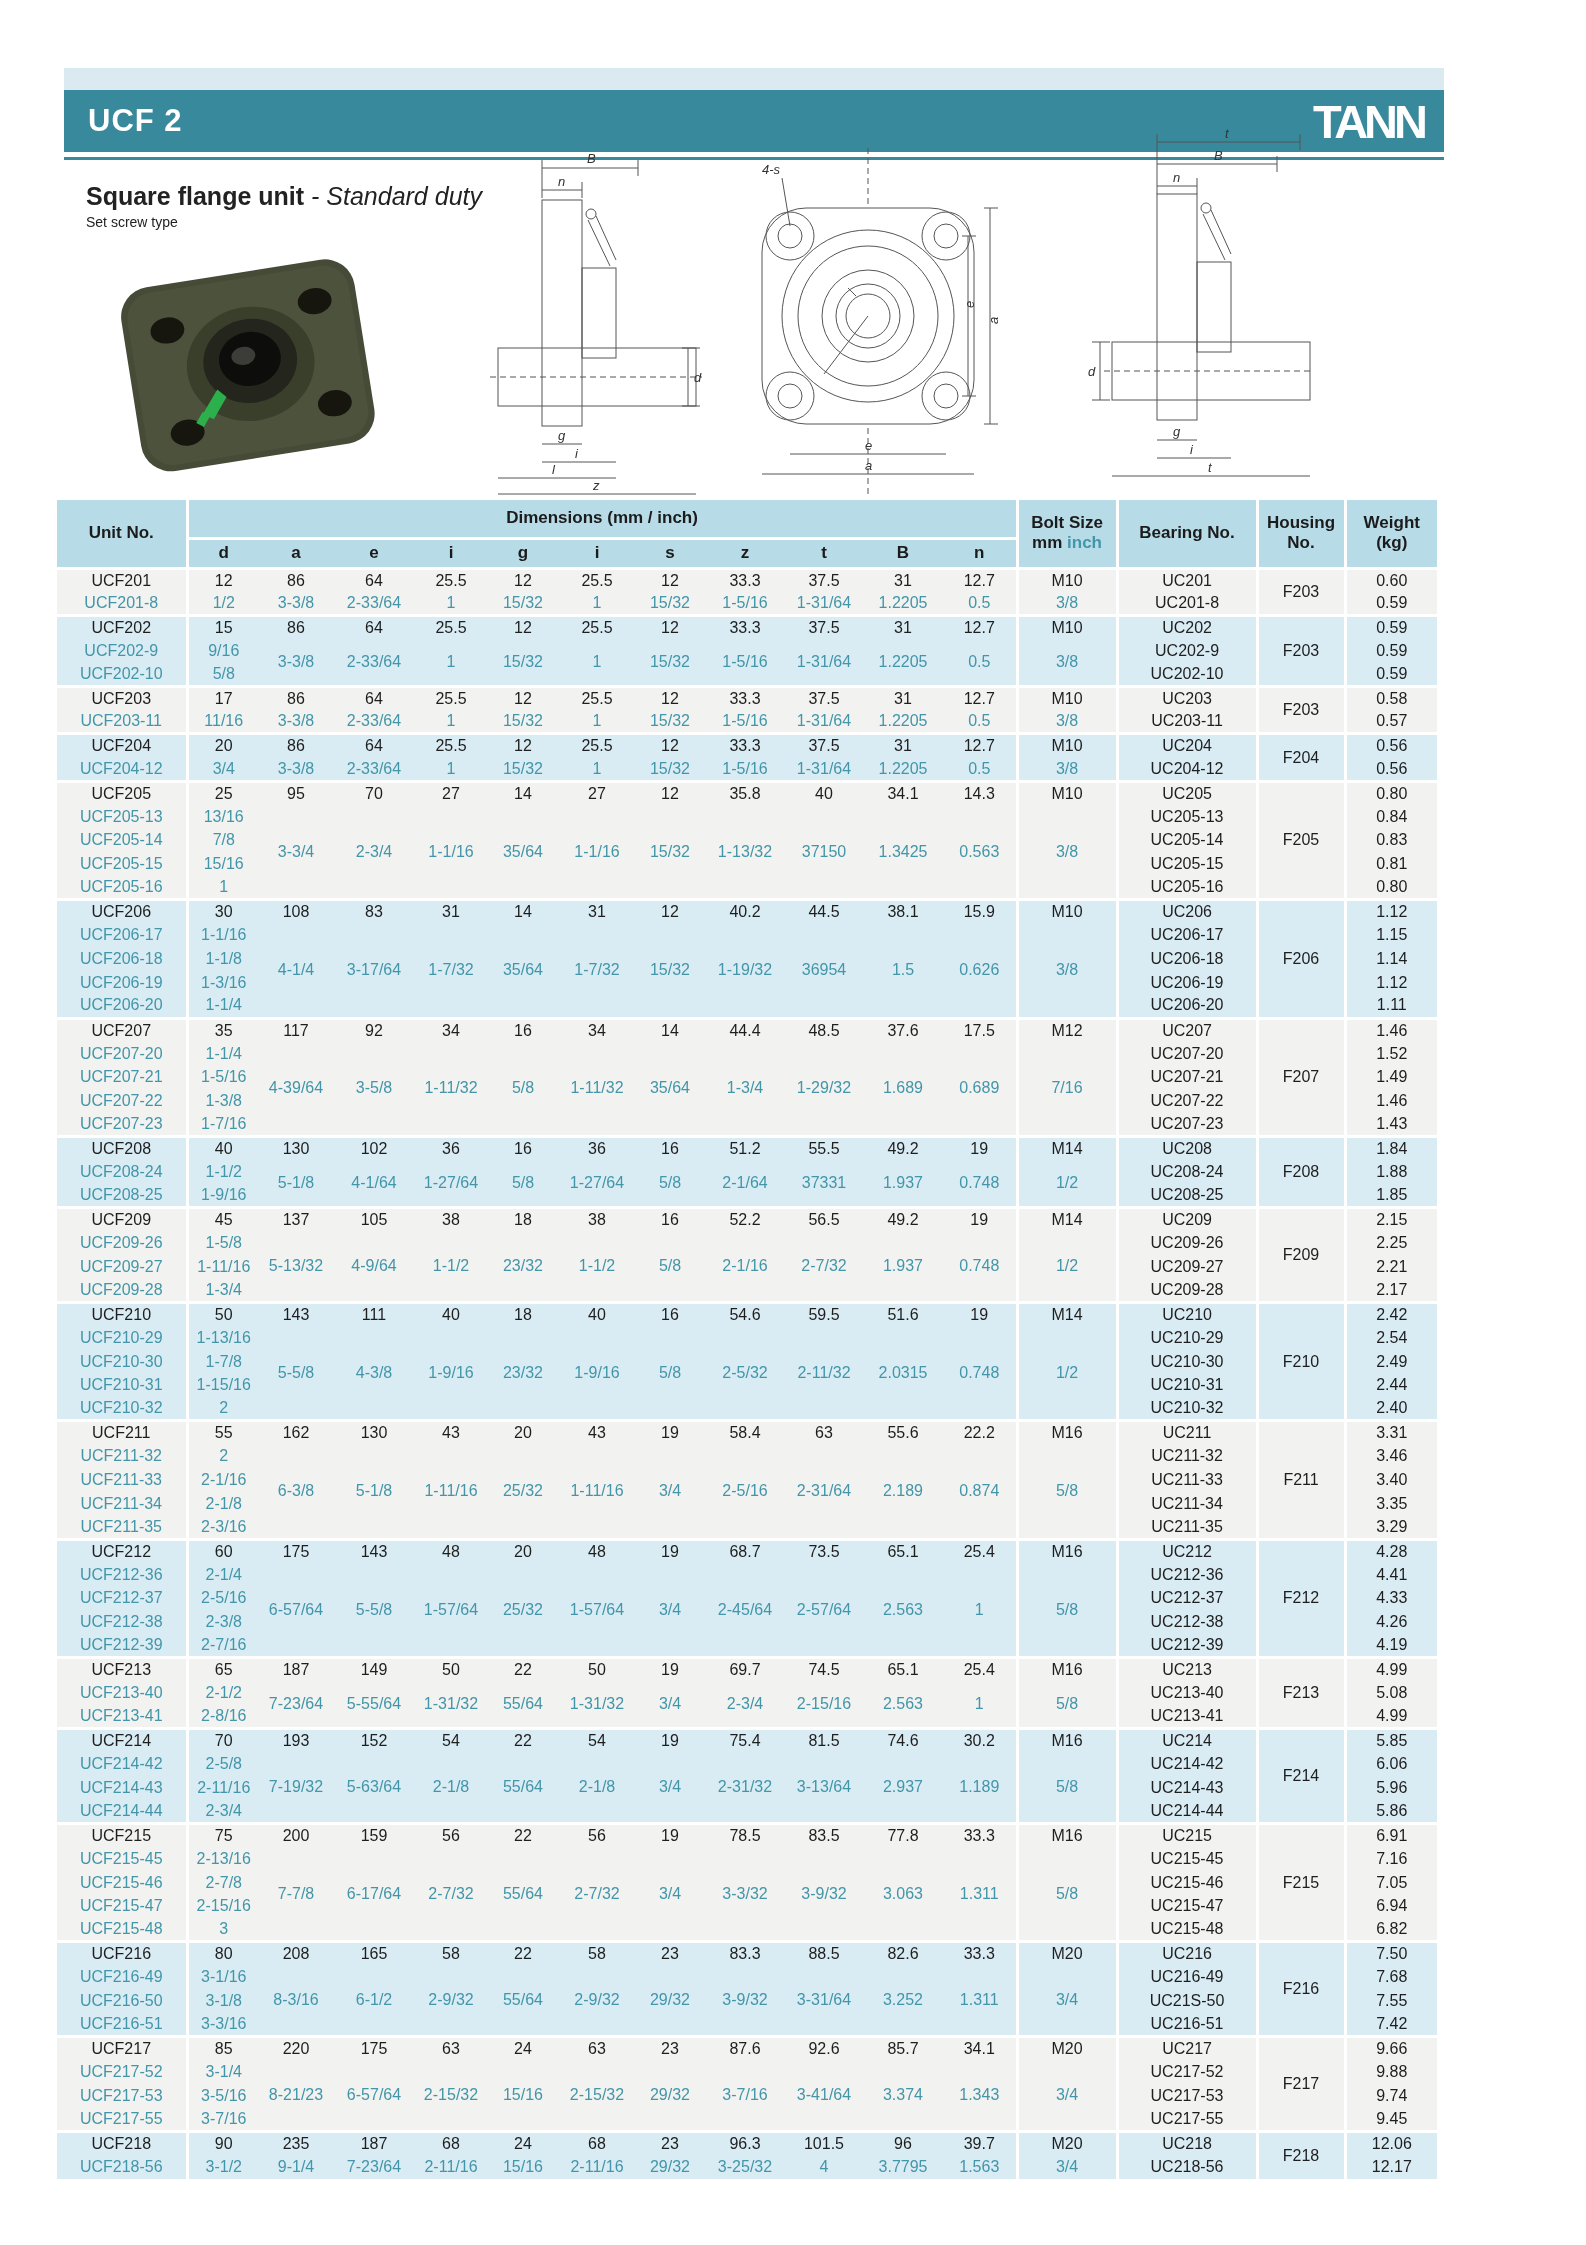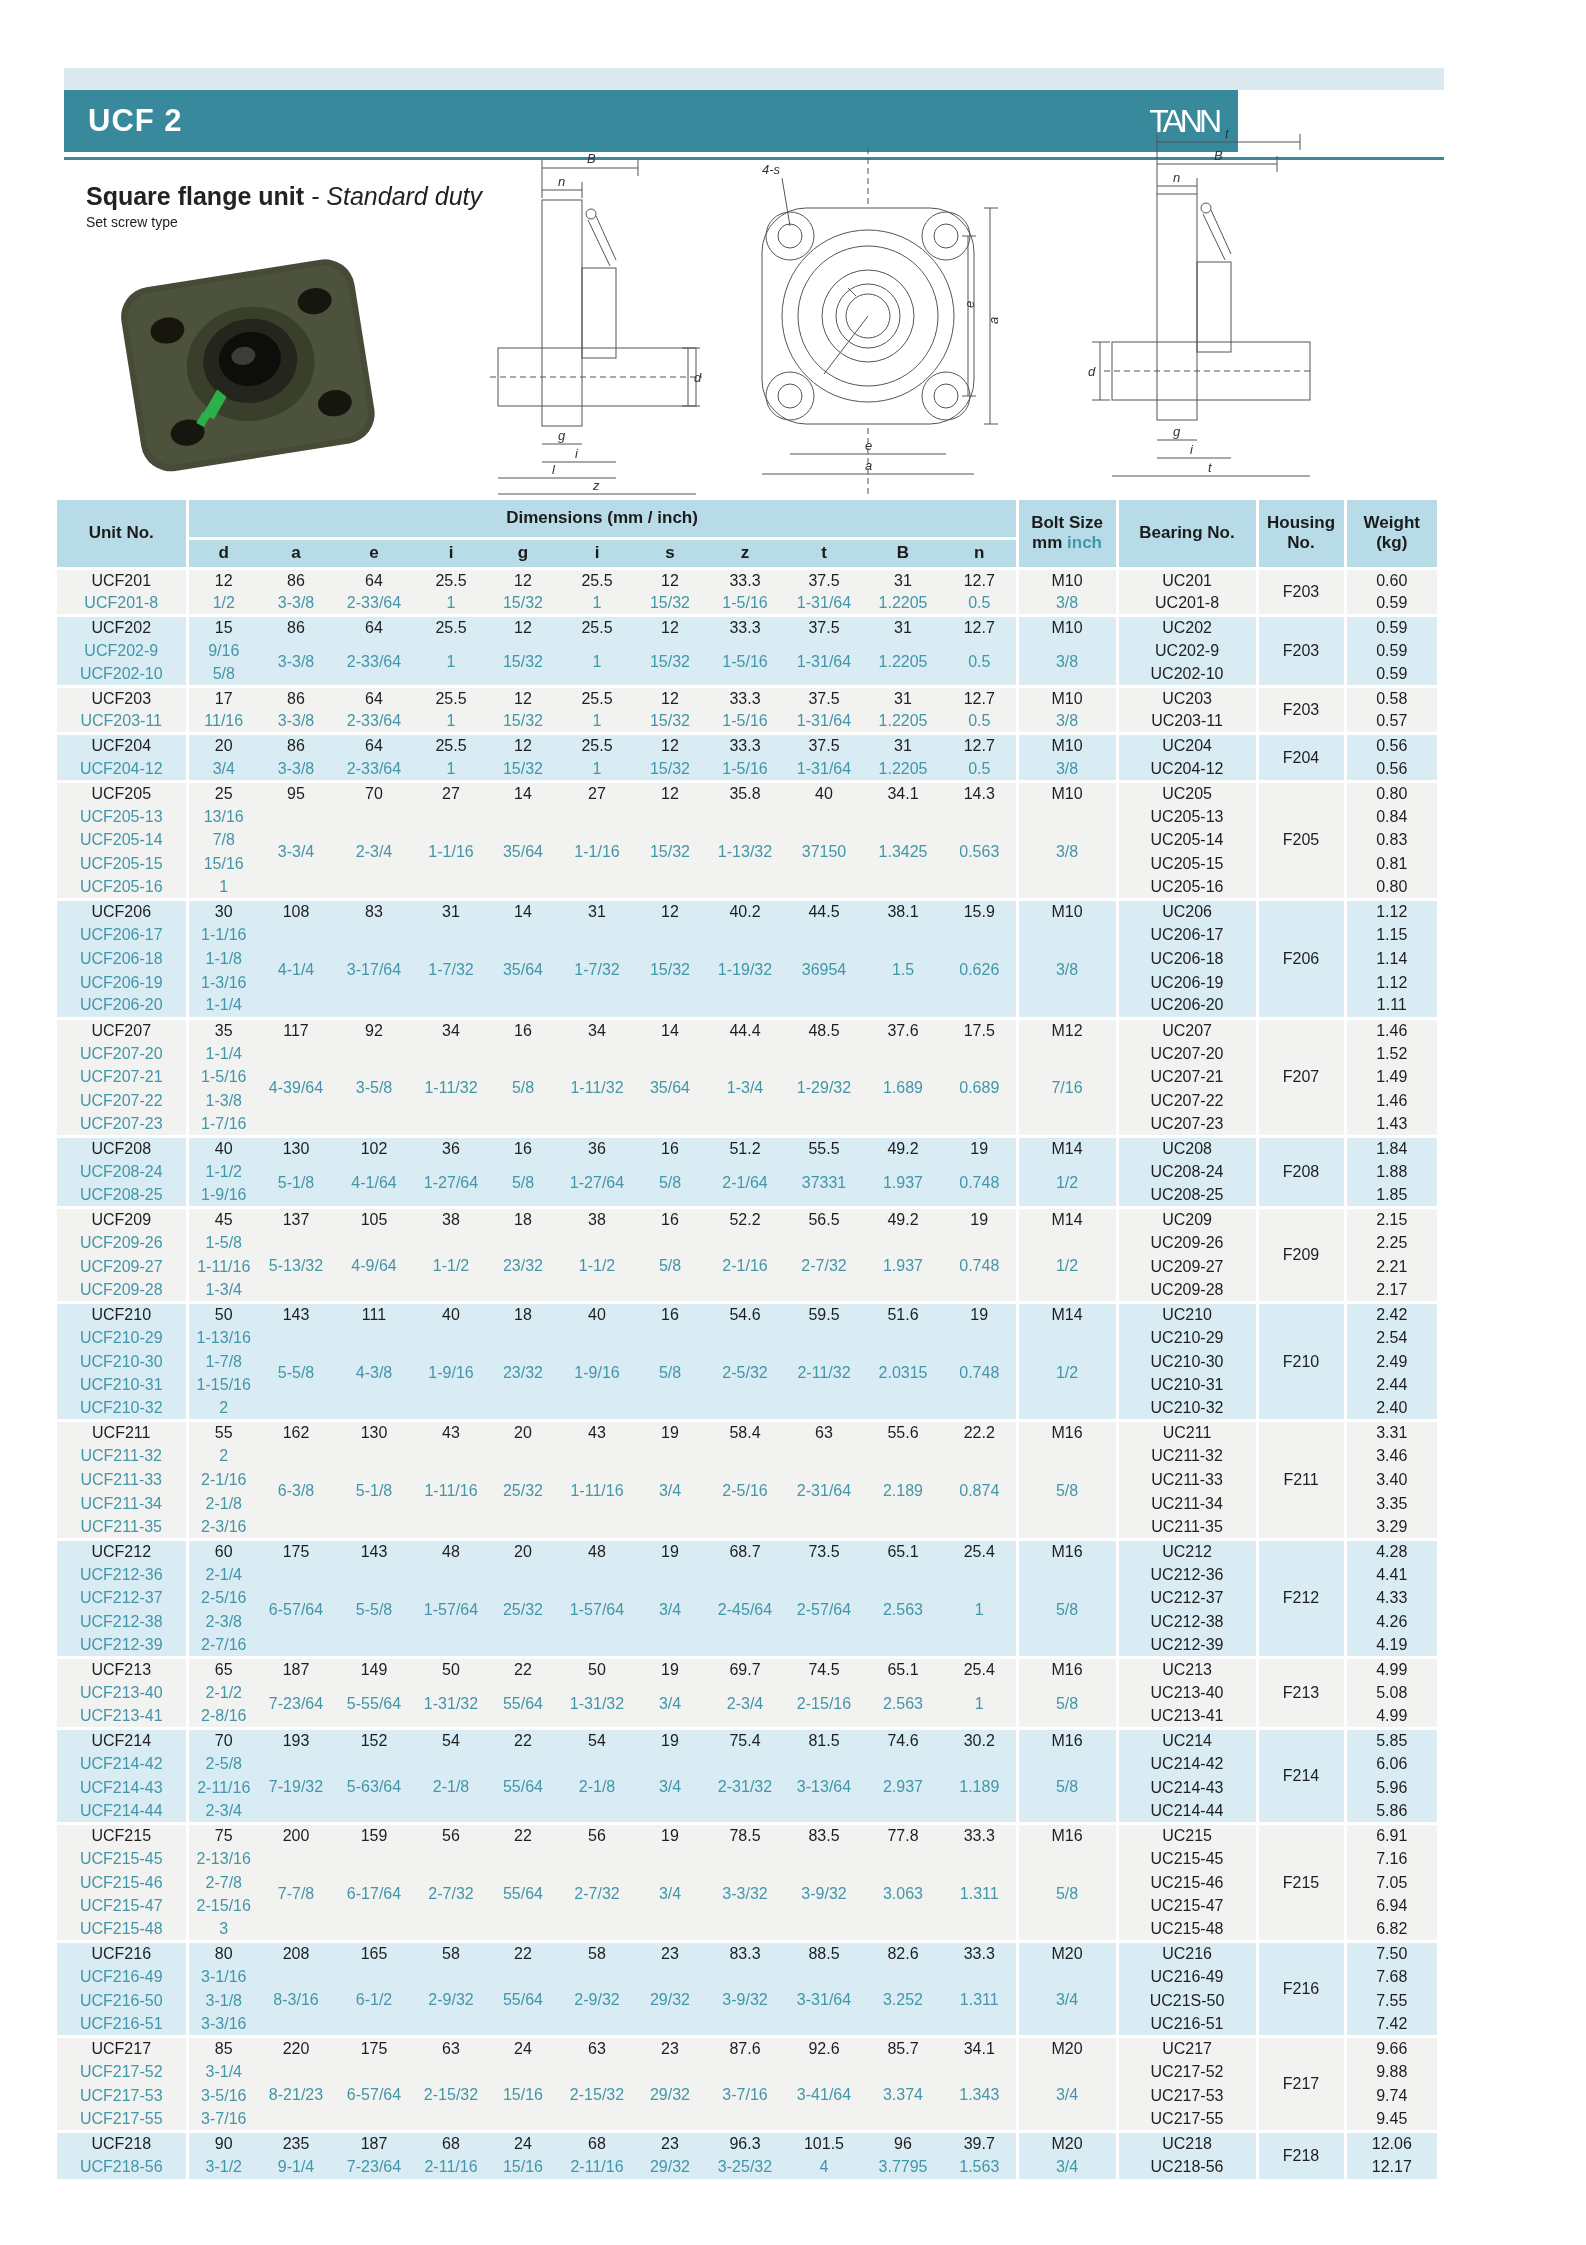--- a/index.html
+++ b/index.html
@@ -1,24 +1,24 @@
 <!DOCTYPE html>
 <html style="--teal-band: #38899c; --band-light: #daeaf0; --header-bg: #b7dbe7; --row-blue: #d9ecf4; --row-gray: #f2f2f0; --inch-text: #4396a9;"><head>
 <meta charset="utf-8">
 <style>
   *{box-sizing:border-box;margin:0;padding:0;}
   html,body{background:#fff;}
   body{width:1586px;height:2245px;font-family:"Liberation Sans",sans-serif;color:#222;}
   .page{position:relative;width:1586px;height:2245px;background:#fff;overflow:hidden;}
 
   .band-light{position:absolute;left:64px;top:68px;width:1380px;height:22px;background:var(--band-light,#daeaf0);}
-  .band-teal{position:absolute;left:64px;top:90px;width:1174px;height:62px;background:var(--teal-band,#38899c);
+  .band-teal{position:absolute;left:64px;top:90px;width:1380px;height:62px;background:var(--teal-band,#38899c);
              display:flex;align-items:center;justify-content:space-between;padding:0 20px 0 24px;gap:6px;}
   .page-code{color:#fff;font-size:31px;font-weight:bold;letter-spacing:1px;}
-  .logo{color:#fff;font-size:32px;font-weight:normal;letter-spacing:-4px;font-stretch:condensed;}
+  .logo{color:#fff;font-size:47px;font-weight:bold;letter-spacing:-4px;font-stretch:condensed;}
   .band-line{position:absolute;left:64px;top:157px;width:1380px;height:3px;background:var(--teal-band,#38899c);}
 
   .intro{position:absolute;left:86px;top:180px;line-height:1.3;}
   .intro .t1{font-size:25px;}
   .intro .b{font-weight:bold;}
   .intro .i{font-style:italic;}
   .intro .t2{font-size:14px;}
 
   .photo{position:absolute;left:78px;top:256px;}
   .draw1{position:absolute;left:490px;top:148px;}

